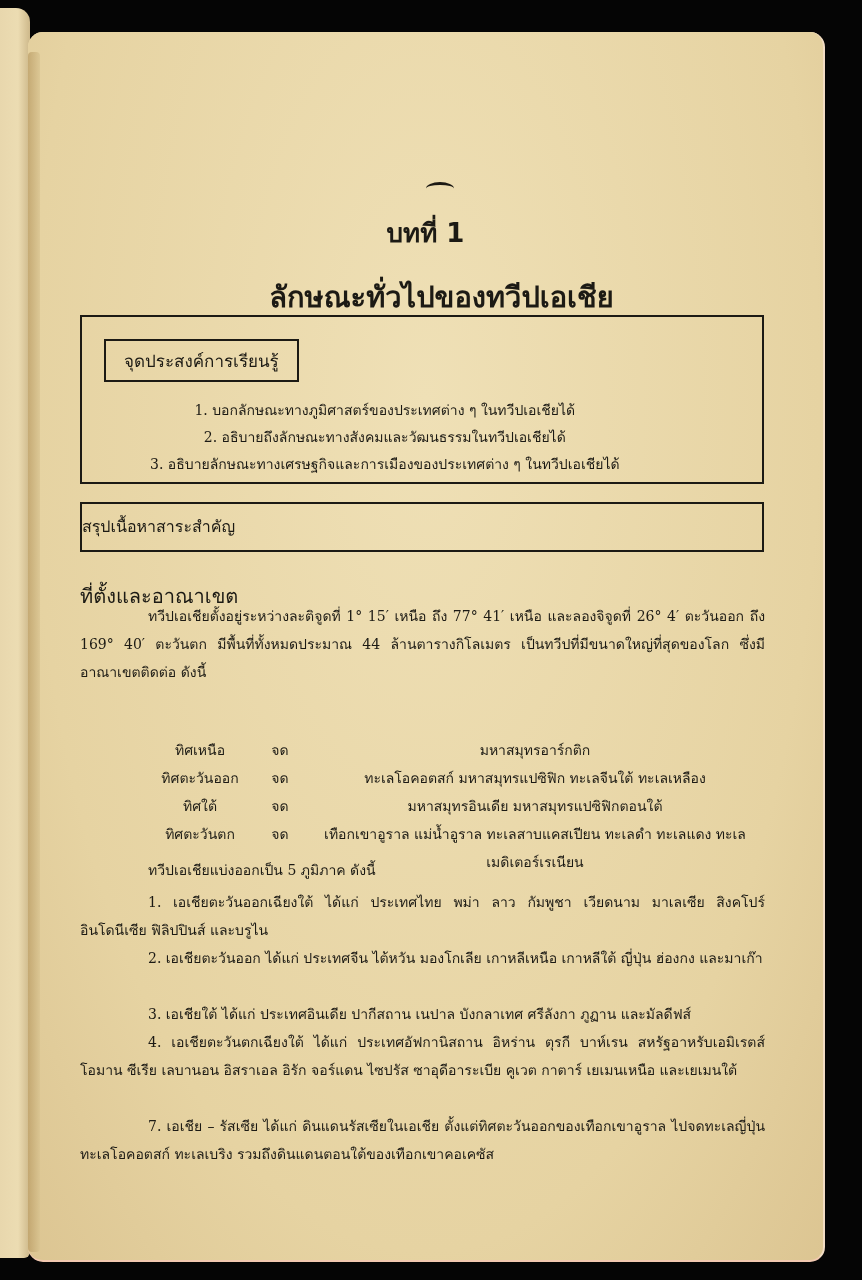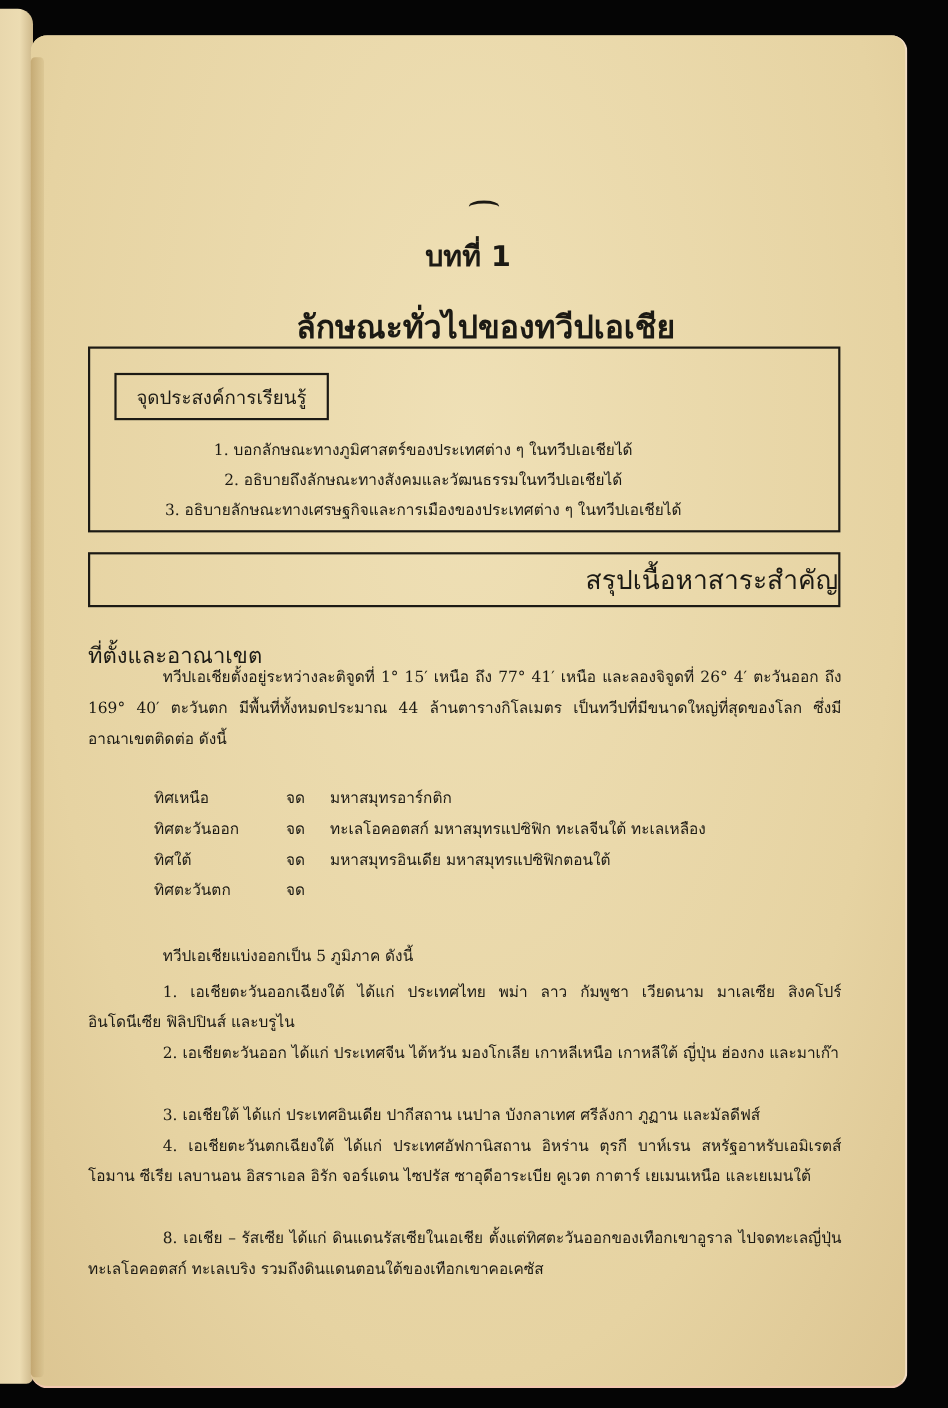--- a/index.html
+++ b/index.html
@@ -18,25 +18,25 @@
              font-family:"DejaVu Sans", sans-serif; font-weight:bold; font-size:26px; }
   .chapter-mark { position:absolute; top:150px; left:398px; width:28px; height:10px;
                   border-top:3px solid #1c1a14; border-radius:50% 50% 0 0; }
   .title { position:absolute; top:242px; left:0; width:100%; text-align:center;
            font-family:Liberation Serif, serif; font-weight:bold; font-size:29px;margin-left:16px; }
   .obj-box { position:absolute; left:52px; top:283px; width:680px; height:165px; border:2px solid #1c1a14;text-align:center; }
   .obj-label { position:absolute; left:22px; top:22px; padding:6px 18px; border:2px solid #1c1a14;
                font-family:"DejaVu Sans", sans-serif; font-size:17px; }
   .obj-list { position:absolute; left:68px; top:80px; font-size:14px; line-height:27px; margin:0; padding:0; list-style:none; }
   .sum-box { position:absolute; left:52px; top:470px; width:680px; height:46px; border:2px solid #1c1a14;
-             text-align:right; line-height:46px; font-family:"DejaVu Sans", sans-serif; font-size:24px; }
+             text-align:left; line-height:46px; font-family:"DejaVu Sans", sans-serif; font-size:16px; }
   .section { position:absolute; left:52px; top:548px; font-family:"DejaVu Sans", sans-serif; font-size:20px; }
   .para { position:absolute; left:52px; width:685px; font-size:14px; line-height:28px; text-align:justify; }
   .indent { text-indent:68px; }
-  .borders { position:absolute; left:112px; top:680px; font-size:14px; line-height:28px; }
+  .borders { position:absolute; left:112px; top:704px; font-size:14px; line-height:28px;text-align:center; }
   .brow { display:flex; }
   .bdir { width:120px; font-family:"DejaVu Sans", sans-serif; font-size:14px; }
   .bj { width:40px; }
   .bval { width:470px; }
 </style>
 </head>
 <body>
 
 <div class="left-page"></div>
 <div class="page">
@@ -72,22 +72,23 @@
       <span class="bval">ทะเลโอคอตสก์ มหาสมุทรแปซิฟิก ทะเลจีนใต้ ทะเลเหลือง</span>
     </div>
     <div class="brow">
       <span class="bdir">ทิศใต้</span>
       <span class="bj">จด</span>
       <span class="bval">มหาสมุทรอินเดีย มหาสมุทรแปซิฟิกตอนใต้</span>
     </div>
     <div class="brow">
       <span class="bdir">ทิศตะวันตก</span>
       <span class="bj">จด</span>
+      <span class="bval">เทือกเขาอูราล แม่น้ำอูราล ทะเลสาบแคสเปียน ทะเลดำ ทะเลแดง ทะเลเมดิเตอร์เรเนียน</span>
     </div>
   </div>
 
   <div class="para indent" style="top:824px;">ทวีปเอเชียแบ่งออกเป็น 5 ภูมิภาค ดังนี้</div>
   <div class="para indent" style="top:856px;">1. เอเชียตะวันออกเฉียงใต้  ได้แก่ ประเทศไทย พม่า ลาว กัมพูชา เวียดนาม มาเลเซีย สิงคโปร์ อินโดนีเซีย ฟิลิปปินส์ และบรูไน</div>
   <div class="para indent" style="top:912px;">2. เอเชียตะวันออก  ได้แก่ ประเทศจีน ไต้หวัน มองโกเลีย เกาหลีเหนือ เกาหลีใต้ ญี่ปุ่น ฮ่องกง และมาเก๊า</div>
   <div class="para indent" style="top:968px;">3. เอเชียใต้  ได้แก่ ประเทศอินเดีย ปากีสถาน เนปาล บังกลาเทศ ศรีลังกา ภูฏาน และมัลดีฟส์</div>
   <div class="para indent" style="top:996px;">4. เอเชียตะวันตกเฉียงใต้  ได้แก่ ประเทศอัฟกานิสถาน อิหร่าน ตุรกี บาห์เรน สหรัฐอาหรับเอมิเรตส์ โอมาน ซีเรีย เลบานอน อิสราเอล อิรัก จอร์แดน ไซปรัส ซาอุดีอาระเบีย คูเวต กาตาร์ เยเมนเหนือ และเยเมนใต้</div>
-  <div class="para indent" style="top:1080px;">8. เอเชีย – รัสเซีย  ได้แก่  ดินแดนรัสเซียในเอเชีย ตั้งแต่ทิศตะวันออกของเทือกเขาอูราล ไปจดทะเลญี่ปุ่น ทะเลโอคอตสก์ ทะเลเบริง รวมถึงดินแดนตอนใต้ของเทือกเขาคอเคซัส</div>
+  <div class="para indent" style="top:1080px;">7. เอเชีย – รัสเซีย  ได้แก่  ดินแดนรัสเซียในเอเชีย ตั้งแต่ทิศตะวันออกของเทือกเขาอูราล ไปจดทะเลญี่ปุ่น ทะเลโอคอตสก์ ทะเลเบริง รวมถึงดินแดนตอนใต้ของเทือกเขาคอเคซัส</div>
 </div>
 
 </body></html>

